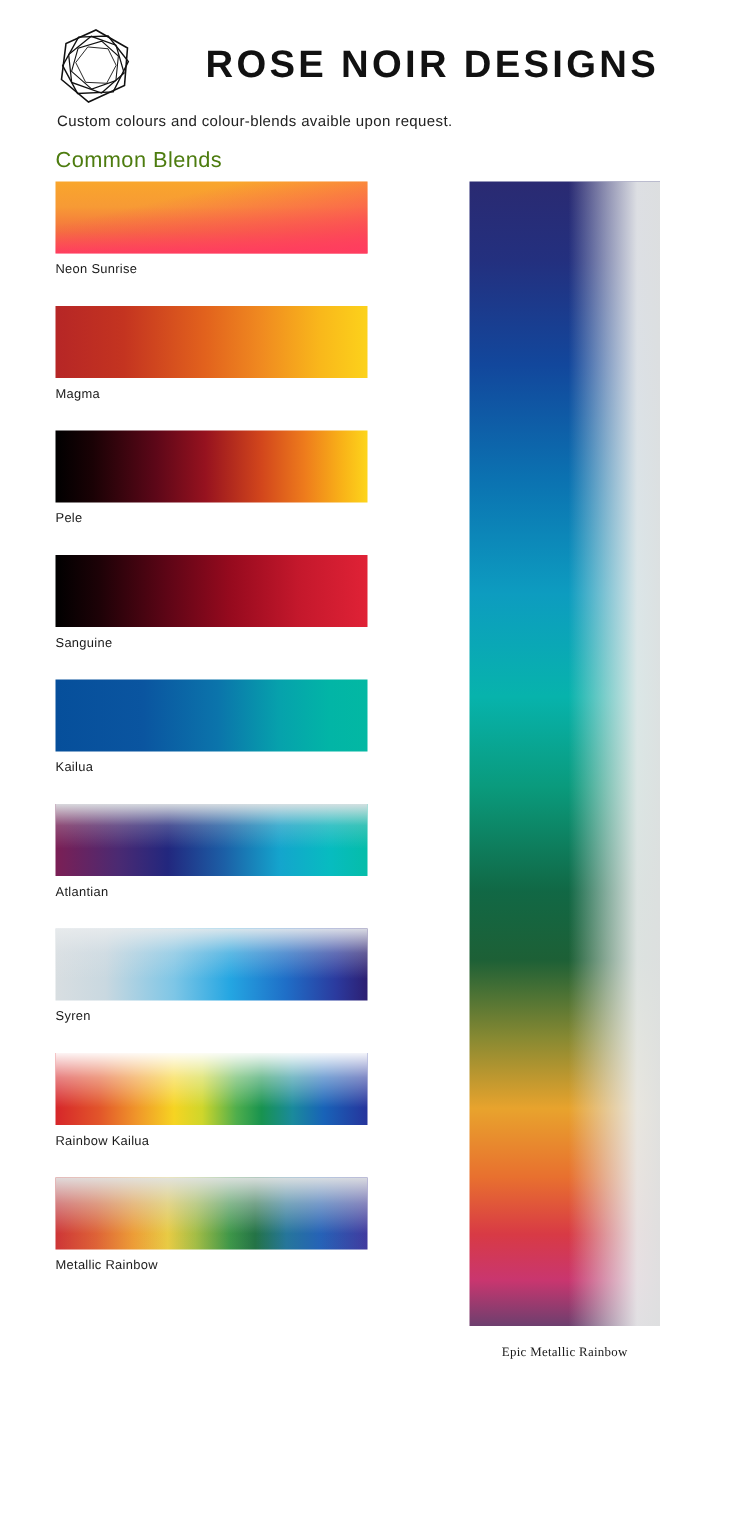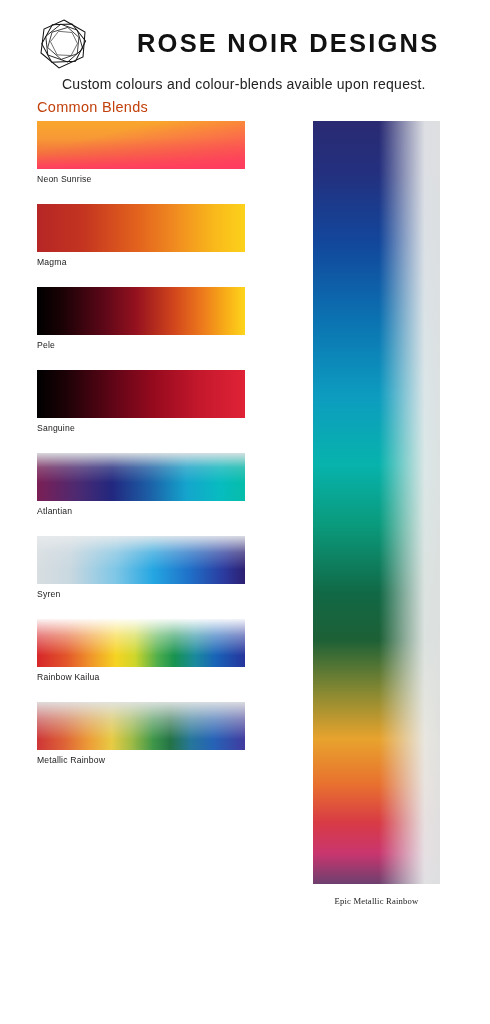--- a/index.html
+++ b/index.html
@@ -37,34 +37,33 @@
     color: #111111;
     white-space: nowrap;
     line-height: 1;
     margin-left: 32px;
   }
 
   #tagline {
     position: absolute;
     left: 38px;
     top: 76px;
-    font-size: 14px;
+    font-size: 10px;
     letter-spacing: 0.25px;
     color: #222222;
     white-space: nowrap;
-    margin-left: 24px;
   }
 
   #section-title {
     position: absolute;
     left: 37px;
     top: 99px;
     font-size: 14.5px;
     letter-spacing: 0.3px;
-    color: #c2410c;
+    color: #4d7c0f;
     white-space: nowrap;
   }
 
   
   #swatch-column {
     position: absolute;
     left: 37px;
     top: 121px;
     width: 208px;
   }
@@ -222,20 +221,24 @@
     </div>
     <div class="swatch-entry">
       <div class="swatch-chip grad-pele"></div>
       <div class="swatch-label">Pele</div>
     </div>
     <div class="swatch-entry">
       <div class="swatch-chip grad-sanguine"></div>
       <div class="swatch-label">Sanguine</div>
     </div>
     <div class="swatch-entry">
+      <div class="swatch-chip grad-kailua"></div>
+      <div class="swatch-label">Kailua</div>
+    </div>
+    <div class="swatch-entry">
       <div class="swatch-chip grad-atlantian"></div>
       <div class="swatch-label">Atlantian</div>
     </div>
     <div class="swatch-entry">
       <div class="swatch-chip grad-syren"></div>
       <div class="swatch-label">Syren</div>
     </div>
     <div class="swatch-entry">
       <div class="swatch-chip grad-rainbow-swirl"></div>
       <div class="swatch-label">Rainbow Kailua</div>

